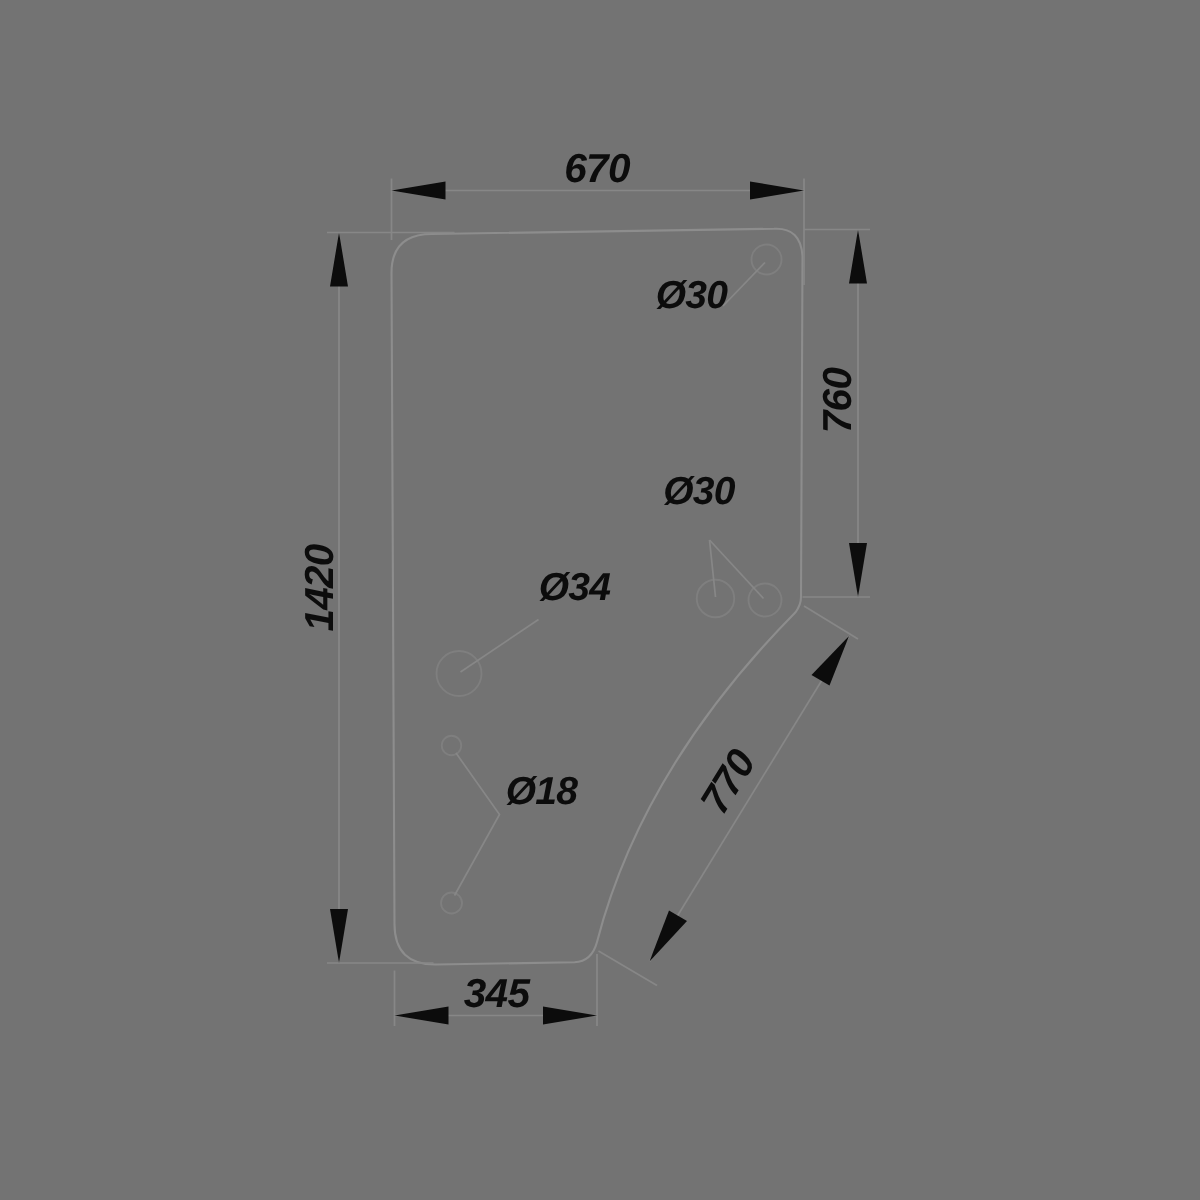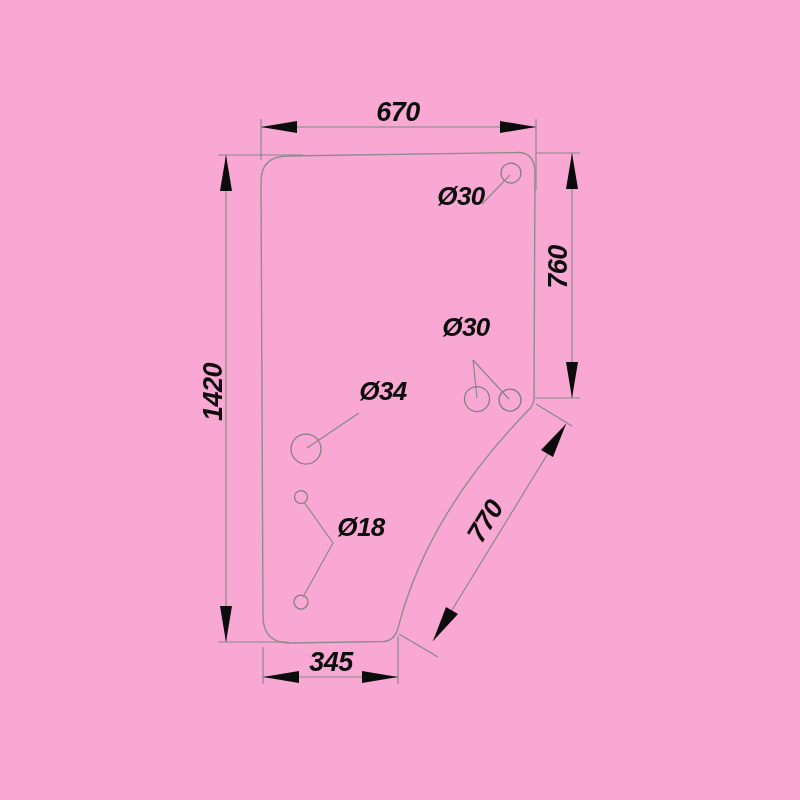--- a/index.html
+++ b/index.html
@@ -7,21 +7,21 @@
     padding: 0;
     background: #ffffff;
     width: 800px;
     height: 800px;
     font-family: "Liberation Sans", sans-serif;
   }
   .stage {
     position: relative;
     width: 800px;
     height: 800px;
-    background: #f9a8d4;
+    background: #737373;
     overflow: hidden;
   }
   svg { display: block; }
   .outline {
     fill: none;
     stroke: #8d8d8d;
     stroke-width: 1.4;
     stroke-linejoin: round;
   }
   .thin {

